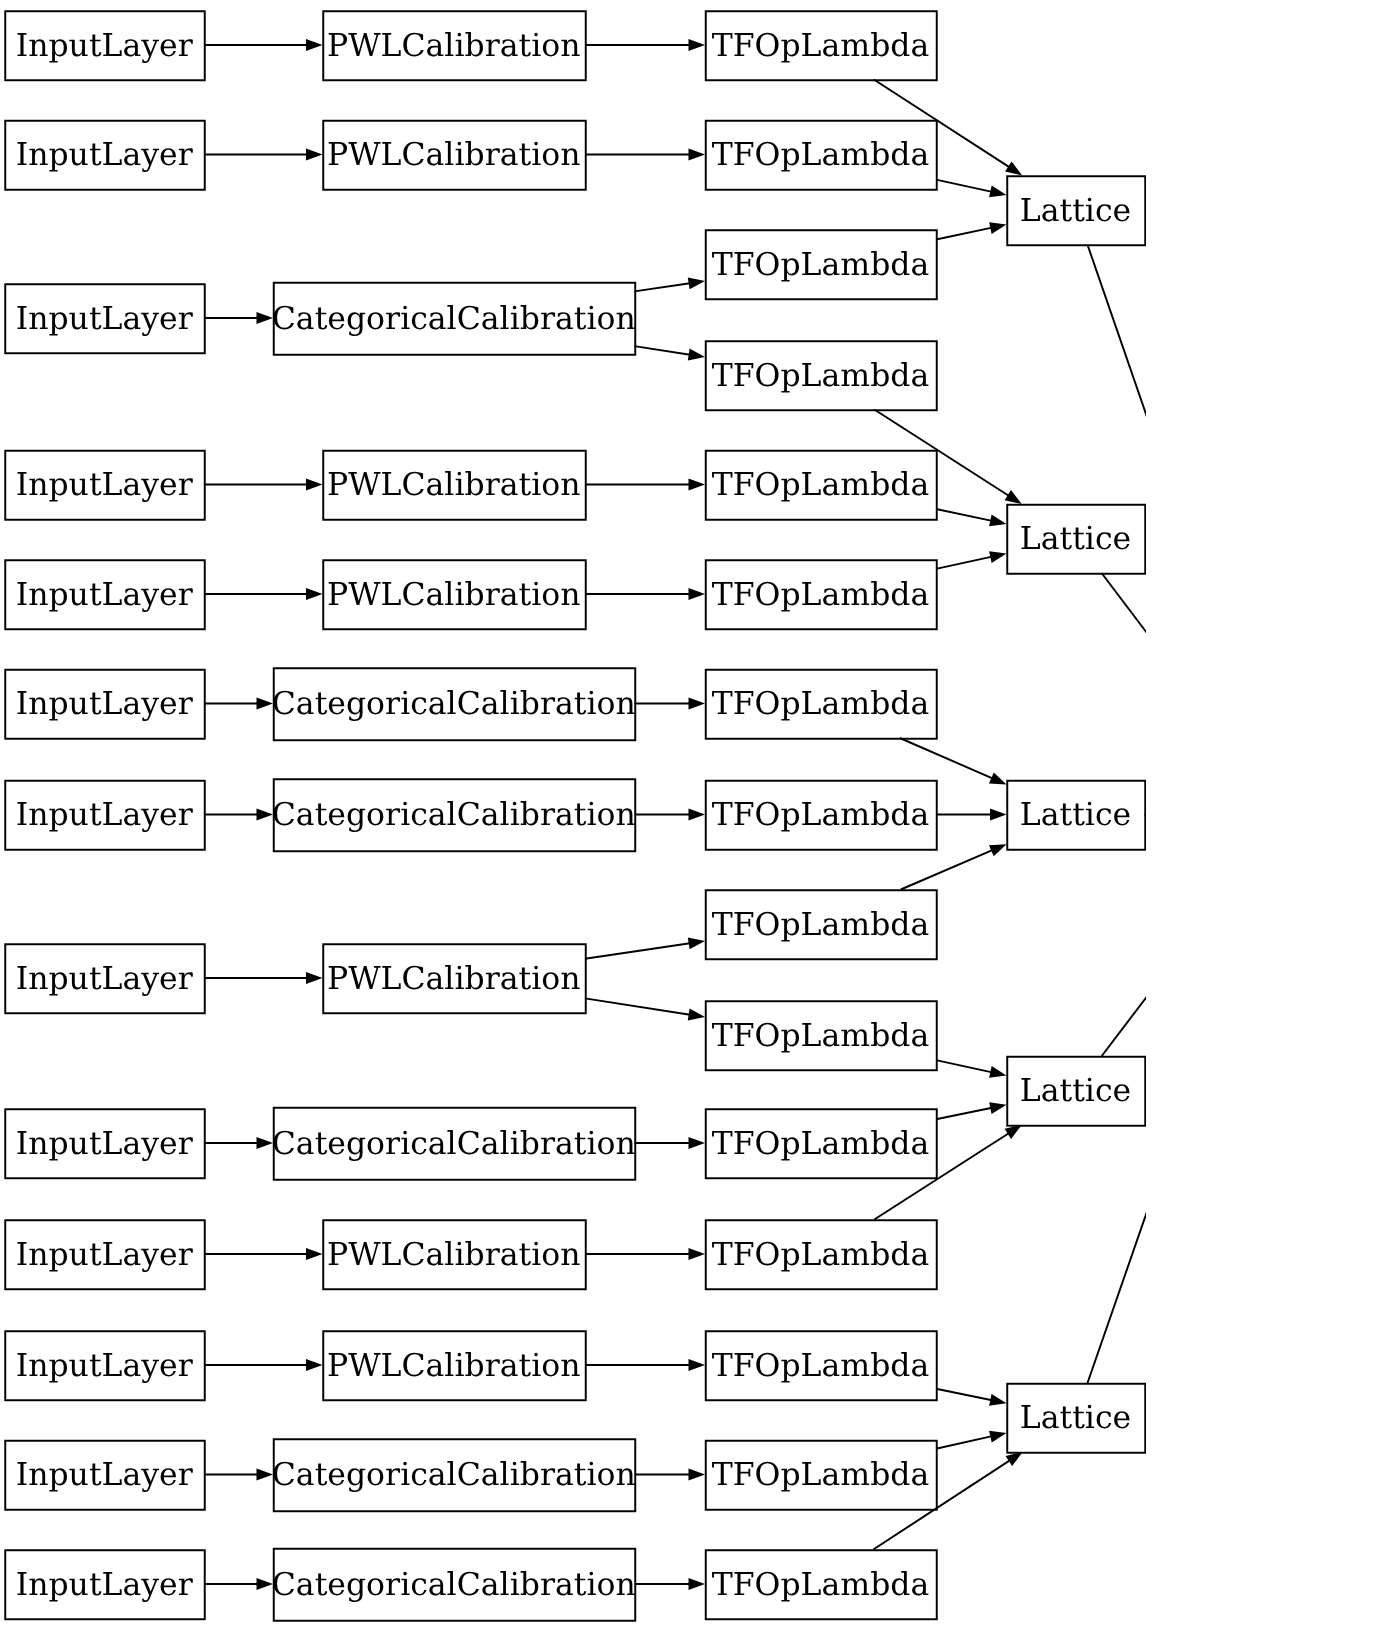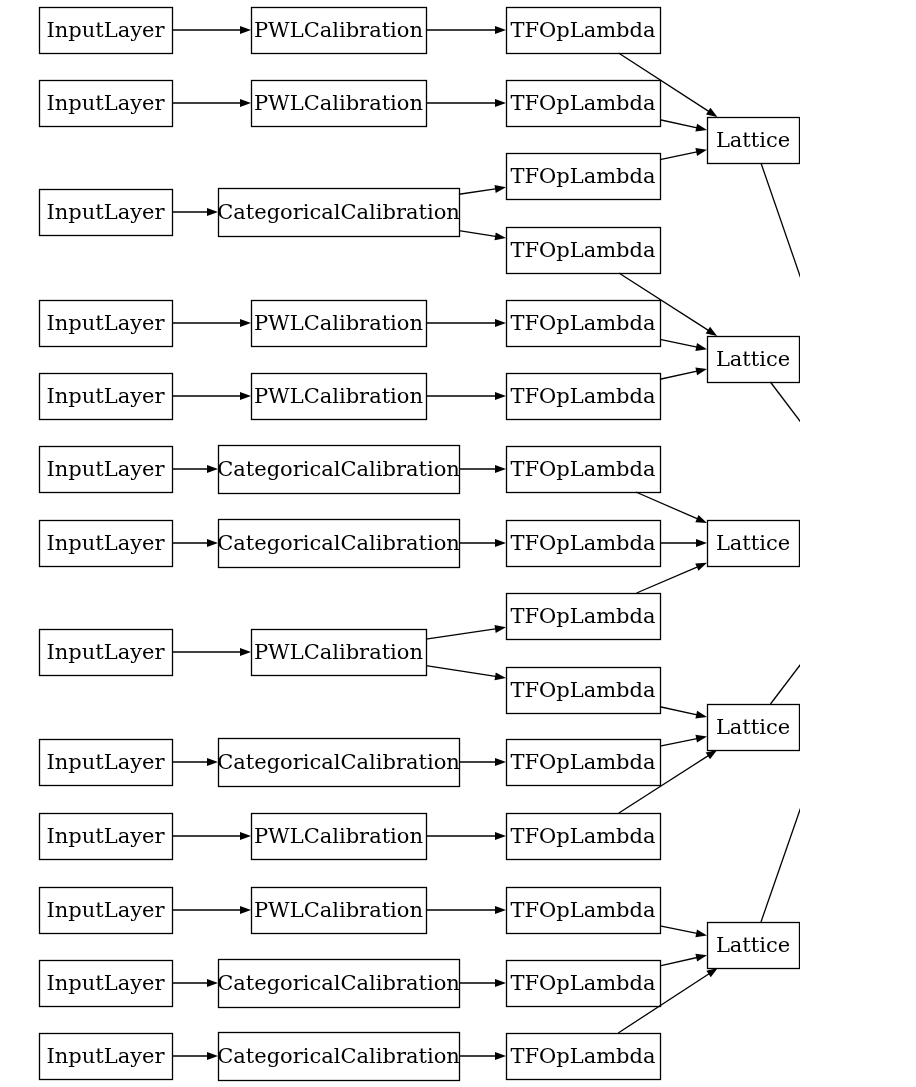--- a/index.html
+++ b/index.html
@@ -6,21 +6,20 @@
     margin: 0;
     padding: 0;
     background: #ffffff;
   }
   #stage {
     width: 764px;
     height: 1087px;
     background: #ffffff;
     position: relative;
     overflow: hidden;
-    margin-left: 36px;
   }
   svg text {
     font-family: "DejaVu Serif", "Liberation Serif", serif;
   }
 </style>
 </head>
 <body>
 
 <div id="stage">
   <svg id="graph" xmlns="http://www.w3.org/2000/svg" width="916" height="1087" viewBox="0 0 916 1087" style="background: rgb(255, 255, 255);">

